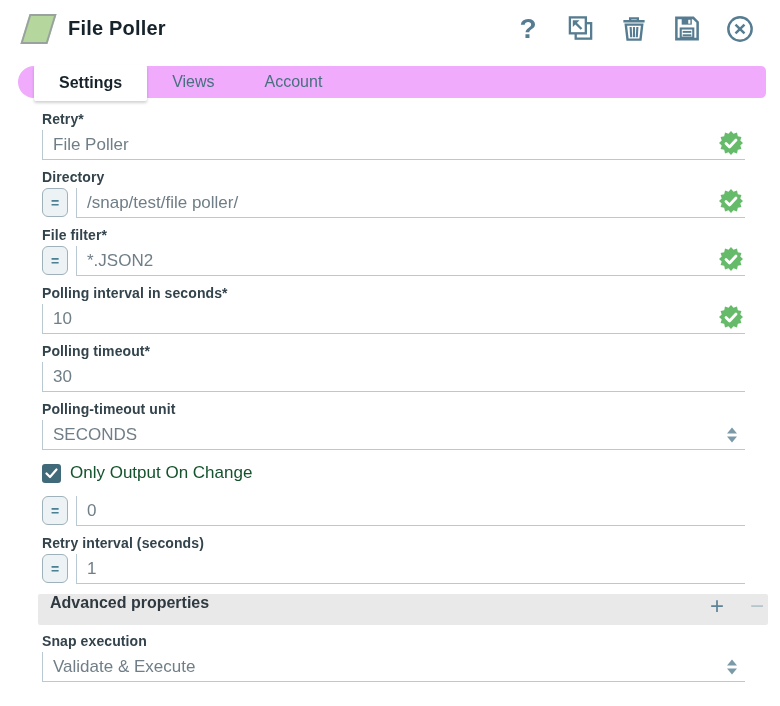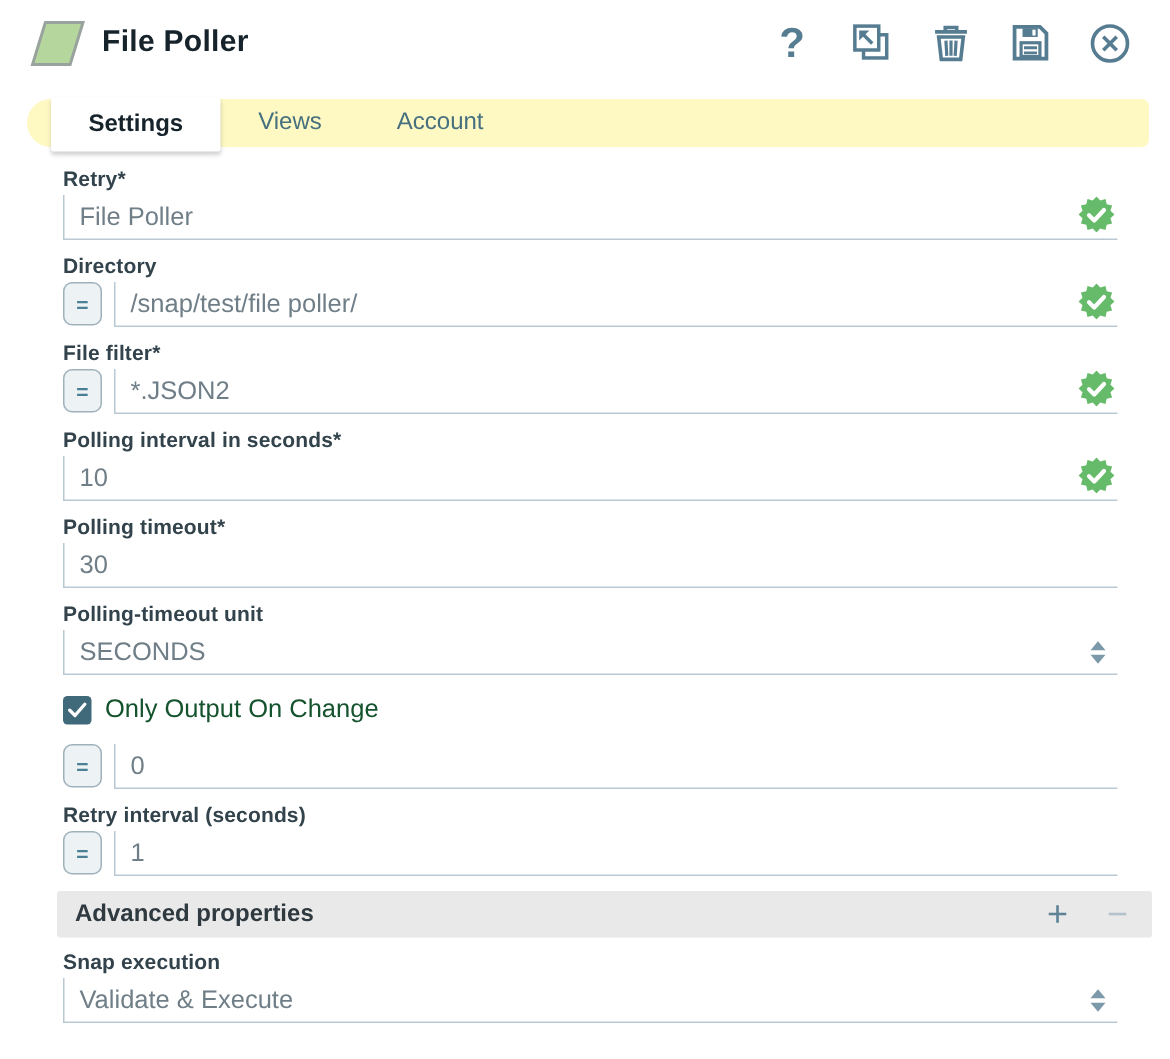--- a/index.html
+++ b/index.html
@@ -26,21 +26,21 @@
     margin-left: 10px; font-size: 20px; font-weight: 700; color: #16232b;
     letter-spacing: 0.2px;
   }
   .header-actions { margin-left: auto; display: flex; align-items: center; gap: 25px; }
   .hicon { width: 28px; height: 30px; display: flex; align-items: center; justify-content: center; cursor: pointer; }
   .help-glyph { font-size: 28px; font-weight: 700; color: #567c91; line-height: 1; }
   
   .tabbar {
     margin: 20px 14px 0 18px;
     height: 32px;
-    background: #fef9c3;
+    background: #f0abfc;
     border-radius: 16px 5px 5px 16px;
     display: flex; align-items: center;
     padding-left: 16px;
   }
   .tab {
     font-size: 16px; color: #47707f;
     padding: 0 25px; height: 32px; display: flex; align-items: center;
     cursor: pointer; white-space: nowrap;
   }
   .tab.active {
@@ -83,22 +83,22 @@
   .checkbox-row { display: flex; align-items: center; gap: 9px; margin: 12px 0 12px 0; height: 22px; }
   .checkbox {
     width: 19px; height: 19px; background: #40697a; border-radius: 3px;
     display: flex; align-items: center; justify-content: center; cursor: pointer;
   }
   .checkbox-label { font-size: 17px; color: #14532d; }
   
   .section-bar {
     height: 31px; background: #e9e9e9; border-radius: 2px;
     margin: 10px -23px 8px -4px;
-    display: flex; align-items: center;
-    padding: 0 16px 0 12px;
+    display: flex; align-items: flex-start;
+    padding: 0 4px 0 12px;
   }
   .section-title { font-size: 16px; font-weight: 700; color: #2e3940; }
   .section-actions { margin-left: auto; display: flex; align-items: center; gap: 26px; }
   .glyph-plus { font-size: 24px; color: #5e8396; font-weight: 400; line-height: 1; cursor: pointer; }
   .glyph-minus { font-size: 24px; color: #b4c3cb; font-weight: 400; line-height: 1; cursor: pointer; }
   svg { display: block; }
 </style>
 </head>
 <body>
 

